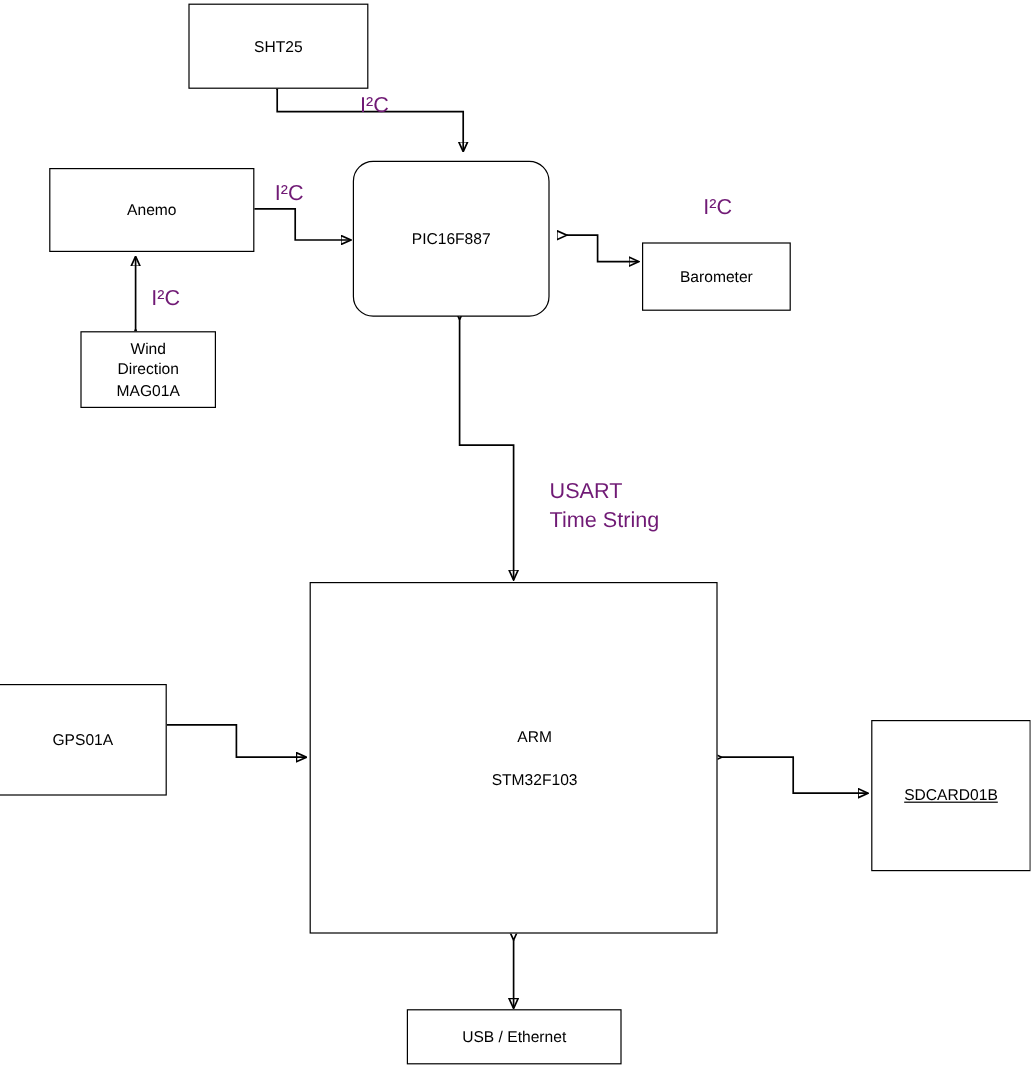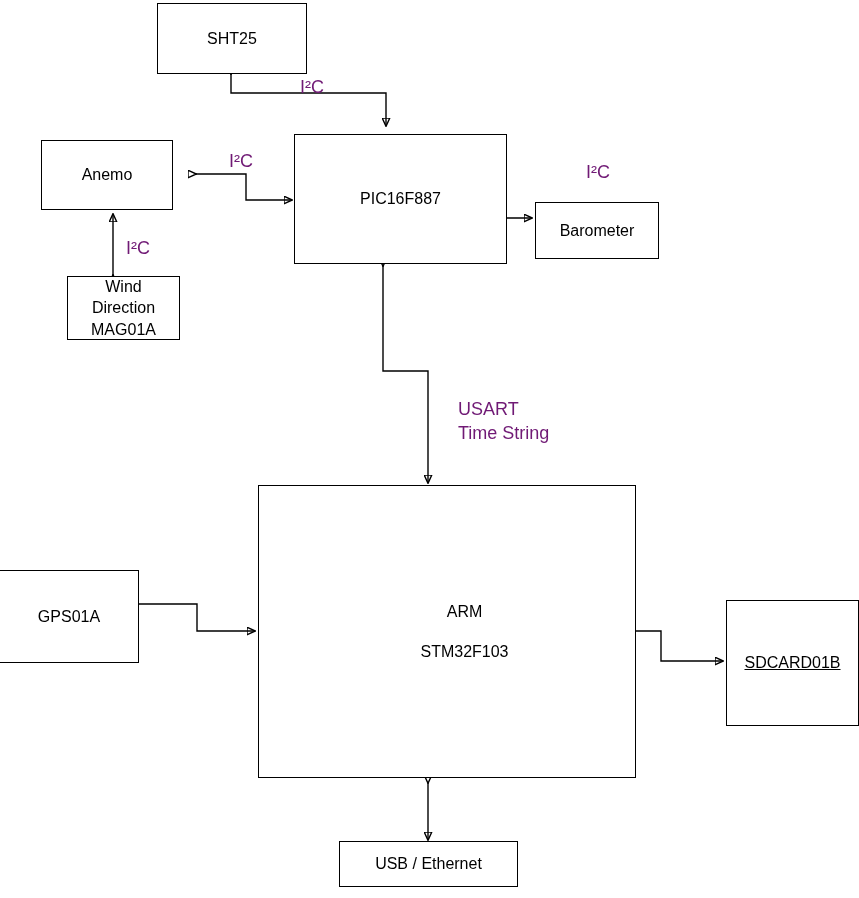--- a/index.html
+++ b/index.html
@@ -18,21 +18,21 @@
   .node {
     position: absolute;
     box-sizing: border-box;
     border: 1.4px solid #000000;
     background: #ffffff;
     display: flex;
     flex-direction: column;
     align-items: center;
     justify-content: center;
     text-align: center;
-    font-size: 16px;
+    font-size: 13px;
     color: #000000;
     line-height: 1.35;
     z-index: 3;
   }
   .node .line { display: block; white-space: pre; }
   .edge-label {
     position: absolute;
     font-size: 18px;
     color: #701a75;
     white-space: pre;
@@ -95,39 +95,39 @@
 
     <g>
       <path d="M428,783 L428,840" marker-start="url(#arrow)" marker-end="url(#arrow)"></path>
     </g>
   </svg>
 
   <div class="node" style="left:157px; top:3px; width:150px; height:71px;">
     <span class="line">SHT25</span>
   </div>
 
-  <div class="node" style="left:41px; top:140px; width:132px; height:70px;">
+  <div class="node" style="left:41px; top:140px; width:171px; height:70px;">
     <span class="line">Anemo</span>
   </div>
 
   <div class="node" style="left:67px; top:276px; width:113px; height:64px;">
     <span class="line">Wind</span>
     <span class="line">Direction</span>
     <span class="line">MAG01A</span>
   </div>
 
-  <div class="node" style="left:294px; top:134px; width:213px; height:130px;">
+  <div class="node" style="left:294px; top:134px; width:164px; height:130px;border-radius:17px;">
     <span class="line">PIC16F887</span>
   </div>
 
   <div class="node" style="left:535px; top:202px; width:124px; height:57px;">
     <span class="line">Barometer</span>
   </div>
 
-  <div class="node" style="left:258px; top:485px; width:378px; height:293px;padding-left:35px;">
+  <div class="node" style="left:258px; top:485px; width:340px; height:293px;padding-left:35px;">
     <span class="line">ARM</span>
     <span class="line" style="height:18px;"></span>
     <span class="line">STM32F103</span>
   </div>
 
   <div class="node" style="left:-1px; top:570px; width:140px; height:93px;">
     <span class="line">GPS01A</span>
   </div>
 
   <div class="node" style="left:726px; top:600px; width:133px; height:126px;text-decoration:underline;">

